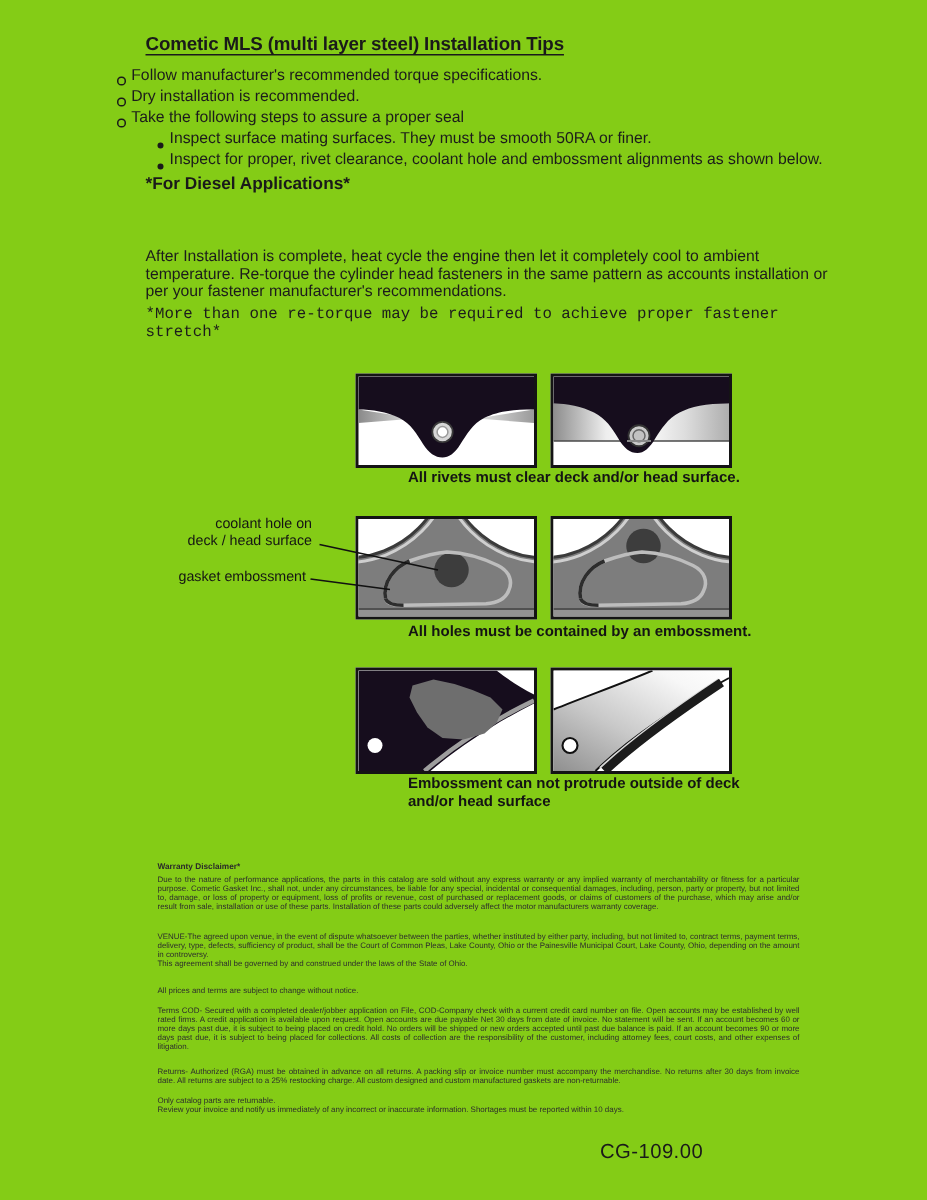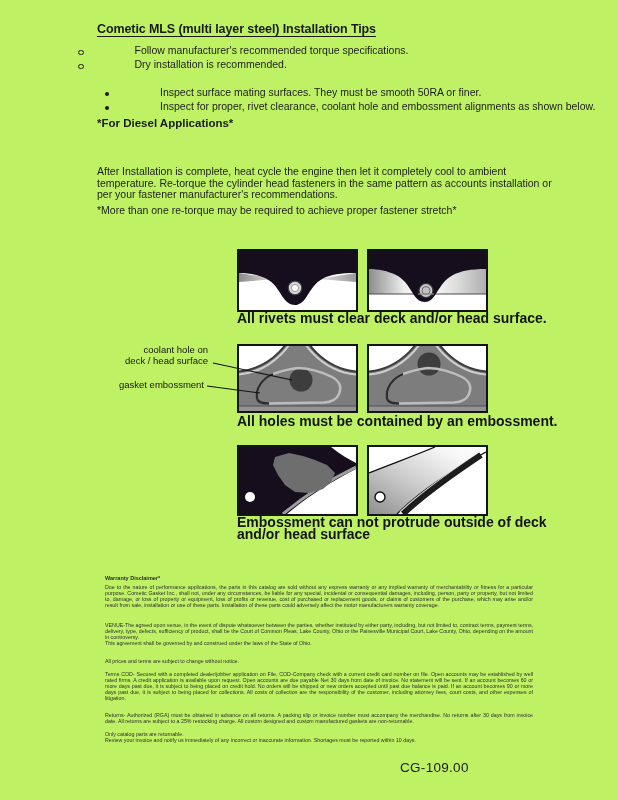--- a/index.html
+++ b/index.html
@@ -1,32 +1,32 @@
 <!DOCTYPE html>
 <html><head>
 <meta charset="utf-8">
 <style>
   html,body{margin:0;padding:0;background:#ffffff;}
-  .page{position:relative;width:618px;height:800px;background:#bef264;overflow:hidden;
+  .page{position:relative;width:618px;height:800px;background:#84cc16;overflow:hidden;
         font-family:"Liberation Sans","DejaVu Sans",sans-serif;color:#1a1a1a;}
   .abs{position:absolute;}
   .title{font-size:12.5px;font-weight:bold;letter-spacing:-0.1px;
          text-decoration:underline;text-underline-offset:3px;white-space:nowrap;}
   .body-text{font-size:10.5px;line-height:11.5px;color:#1c1c1c;}
-  .bullet-row{position:absolute;display:flex;align-items:center;gap:47px;}
+  .bullet-row{position:absolute;display:flex;align-items:flex-end;}
   .marker-o{flex:0 0 auto;width:3.5px;height:3.5px;border:1px solid #1a1a1a;border-radius:50%;
             margin:3px 4px 0 0;}
   .marker-dot{flex:0 0 auto;width:4px;height:4px;background:#1a1a1a;border-radius:50%;
             margin:3px 4px 0 0;}
   .h2{font-size:11.5px;font-weight:bold;white-space:nowrap;}
   .para{font-size:10.5px;line-height:11.6px;color:#1c1c1c;width:462px;}
   .rw-label{font-size:14px;font-weight:bold;letter-spacing:0.6px;text-align:center;width:121px;margin-top:24px;}
   .panel{position:absolute;width:121px;border:2px solid #141414;background:#fff;box-sizing:border-box;}
   .panel svg{display:block;width:100%;height:100%;}
-  .caption{font-size:14px;font-weight:bold;line-height:11.5px;white-space:pre-line;color:#141414;}
+  .caption{font-size:10px;font-weight:bold;line-height:11.5px;white-space:pre-line;color:#141414;margin-left:35px;}
   .ann{font-size:9.5px;color:#141414;text-align:right;white-space:nowrap;}
   .legal-wrap{position:absolute;left:105px;top:575px;width:428px;height:224px;}
   .legal-inner{position:absolute;left:0;top:0;width:856px;height:448px;
                transform:scale(0.5);transform-origin:0 0;}
   .legal-h{position:absolute;font-size:11px;font-weight:bold;color:#2a2a2a;}
   .legal-p{position:absolute;width:856px;font-size:10.6px;line-height:11.9px;color:#2d2d2d;
            text-align:justify;white-space:pre-line;}
   .pagenum{font-size:13.5px;color:#1a1a1a;letter-spacing:0.3px;}
   .lines-overlay{position:absolute;left:0;top:0;width:618px;height:800px;pointer-events:none;}
 </style>
@@ -38,32 +38,36 @@
   <div class="abs title" style="left:97px;top:22px;">Cometic MLS (multi layer steel) Installation Tips</div>
 
   <div class="bullet-row" style="left:78px;top:45px;">
     <span class="marker-o"></span>
     <span class="body-text">Follow manufacturer's recommended torque specifications.</span>
   </div>
   <div class="bullet-row" style="left:78px;top:59px;">
     <span class="marker-o"></span>
     <span class="body-text">Dry installation is recommended.</span>
   </div>
+  <div class="bullet-row" style="left:78px;top:73px;">
+    <span class="marker-o"></span>
+    <span class="body-text">Take the following steps to assure a proper seal</span>
+  </div>
   <div class="bullet-row" style="left:105px;top:87px;">
     <span class="marker-dot"></span>
     <span class="body-text">Inspect surface mating surfaces.  They must be smooth 50RA or finer.</span>
   </div>
   <div class="bullet-row" style="left:105px;top:101px;">
     <span class="marker-dot"></span>
     <span class="body-text">Inspect for proper, rivet clearance, coolant hole and embossment alignments as shown below.</span>
   </div>
 
   <div class="abs h2" style="left:97px;top:117px;">*For Diesel Applications*</div>
   <div class="abs para" style="left:97px;top:166px;">After Installation is complete, heat cycle the engine then let it completely cool to ambient temperature. Re-torque the cylinder head fasteners in the same pattern as accounts installation or per your fastener manufacturer's recommendations.</div>
-  <div class="abs para" style="left:97px;top:205px;">*More than one re-torque may be required to achieve proper fastener stretch*</div>
+  <div class="abs para" style="left:97px;top:205px;font-family:Liberation Mono, monospace;">*More than one re-torque may be required to achieve proper fastener stretch*</div>
 
   <div class="abs rw-label" style="left:237px;top:229px;">RIGHT</div>
   <div class="abs rw-label" style="left:367px;top:229px;">WRONG</div>
 
   <div class="panel" style="left:237px;top:249px;height:63px;">
     <svg viewBox="0 0 117 59" preserveAspectRatio="none">
       <defs>
         <linearGradient id="g1" x1="0" y1="0" x2="1" y2="0">
           <stop offset="0" stop-color="#8a8a8a"></stop>
             <stop offset="0.35" stop-color="#ededed"></stop>

